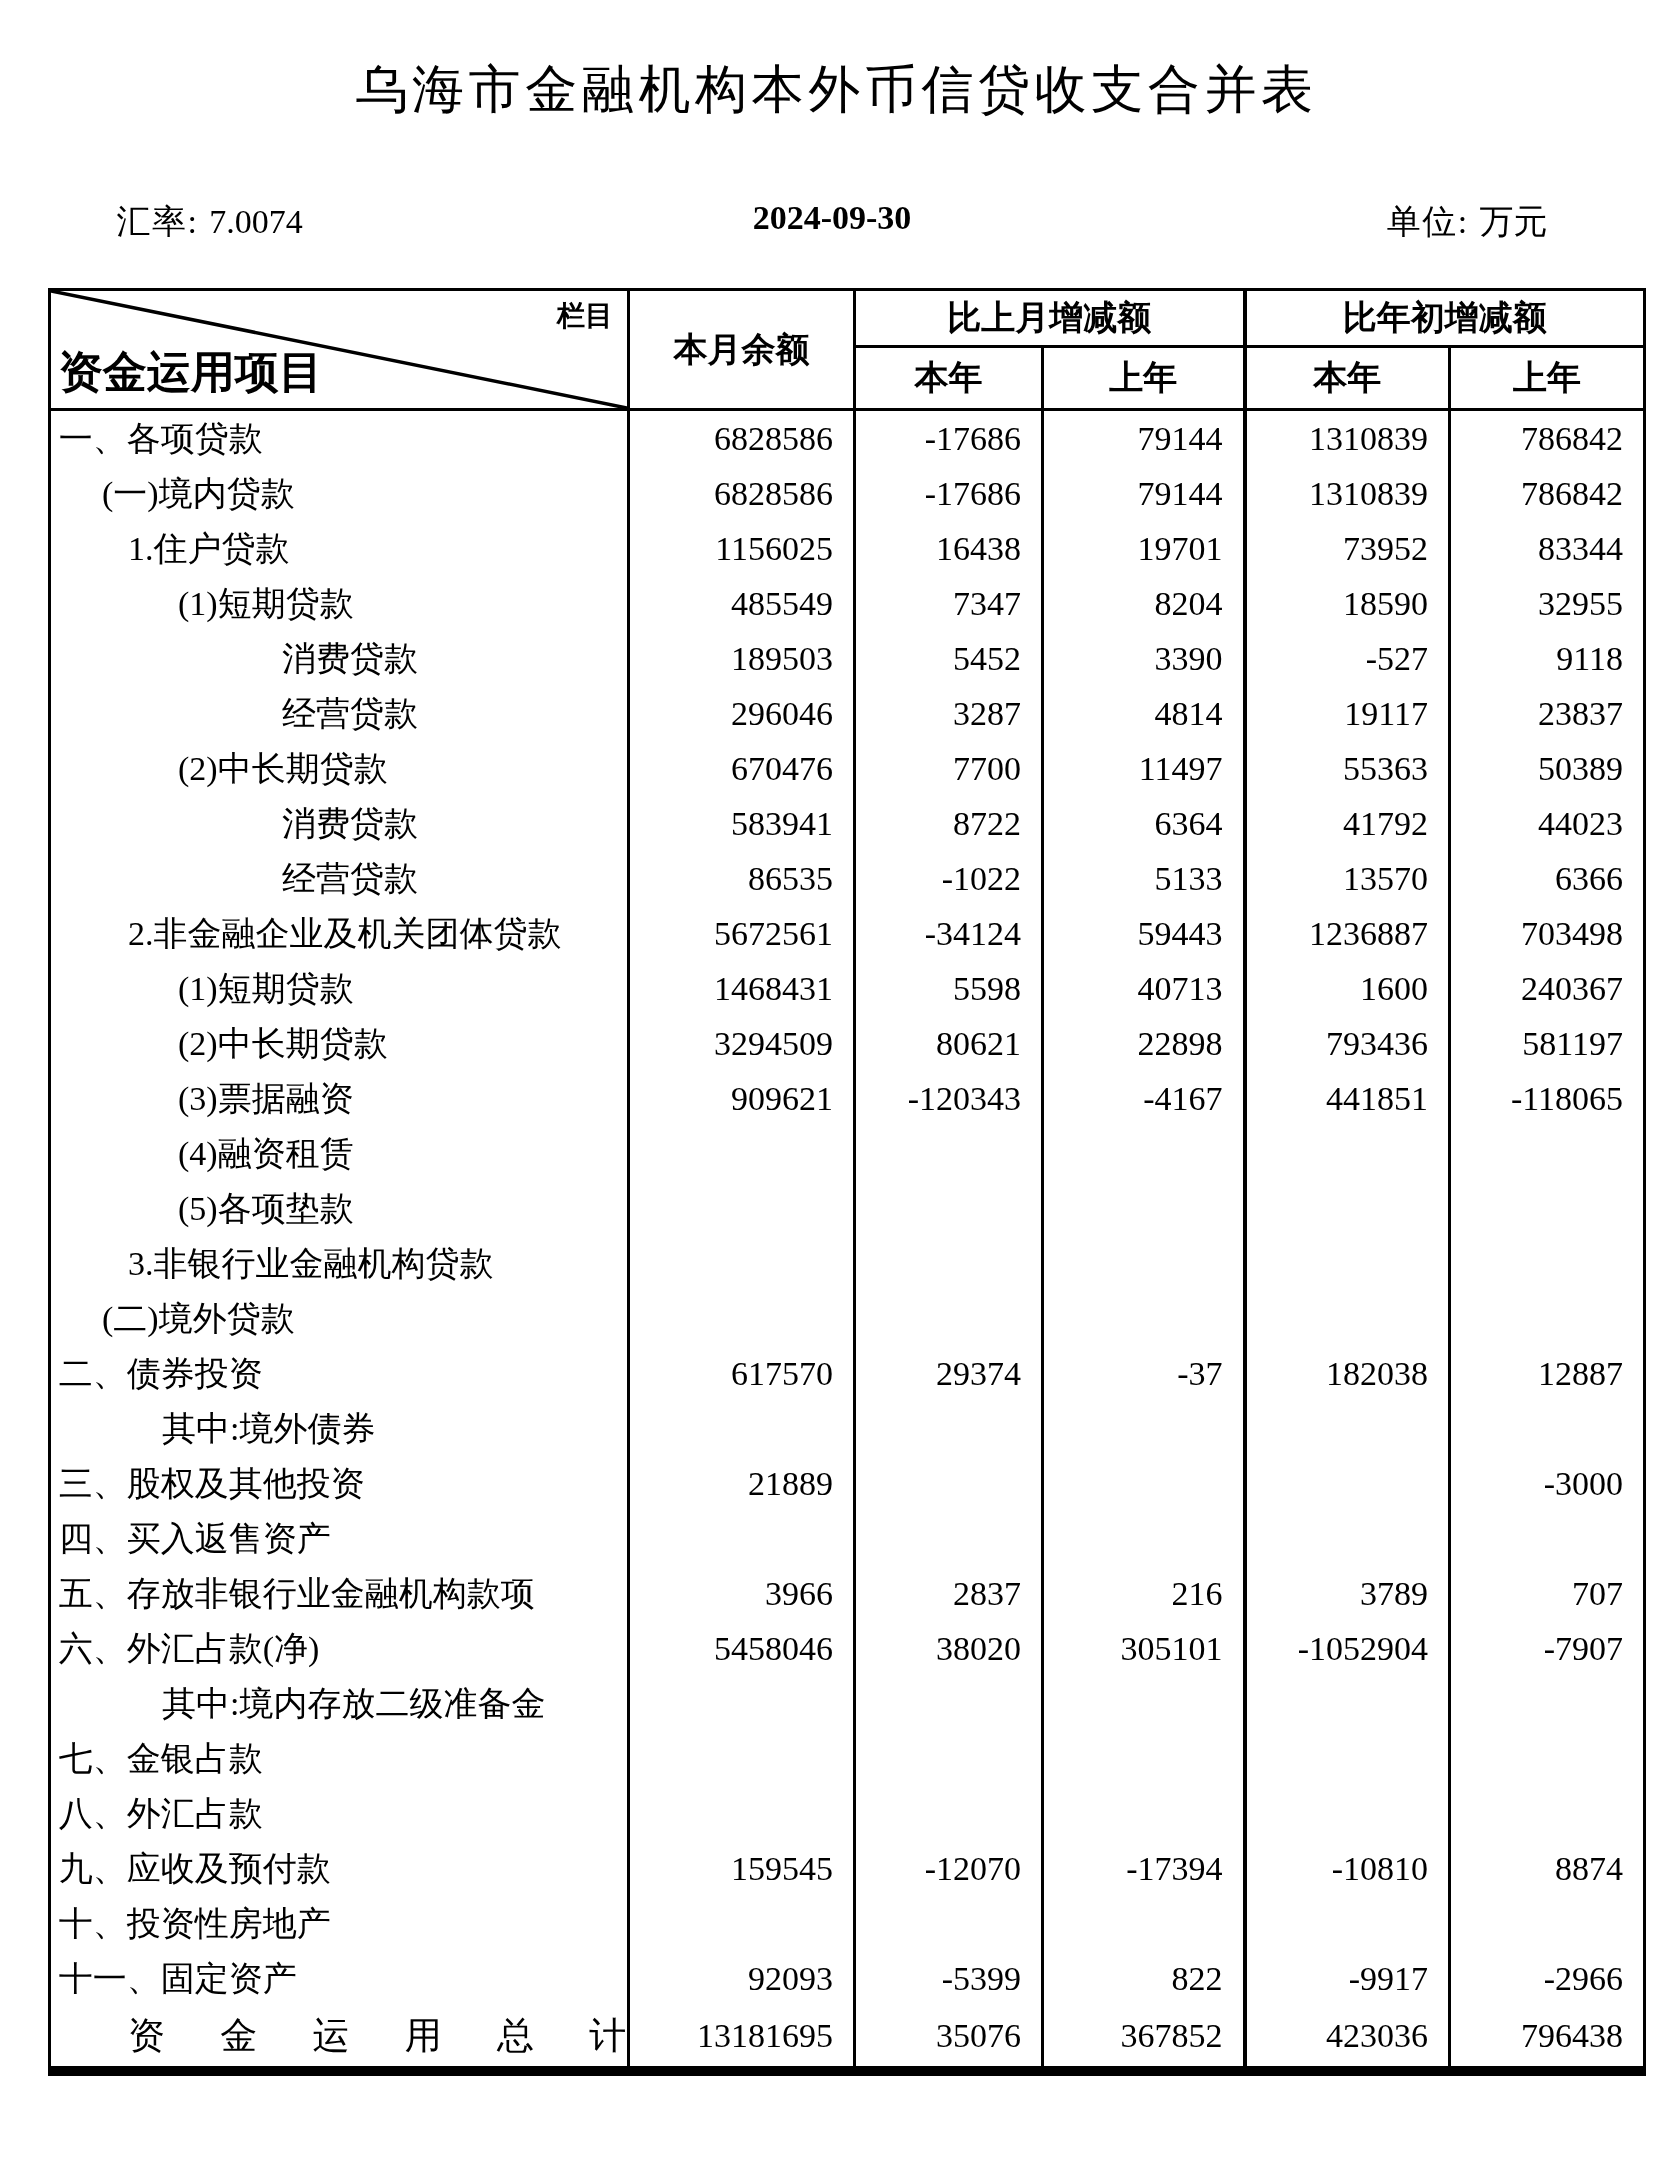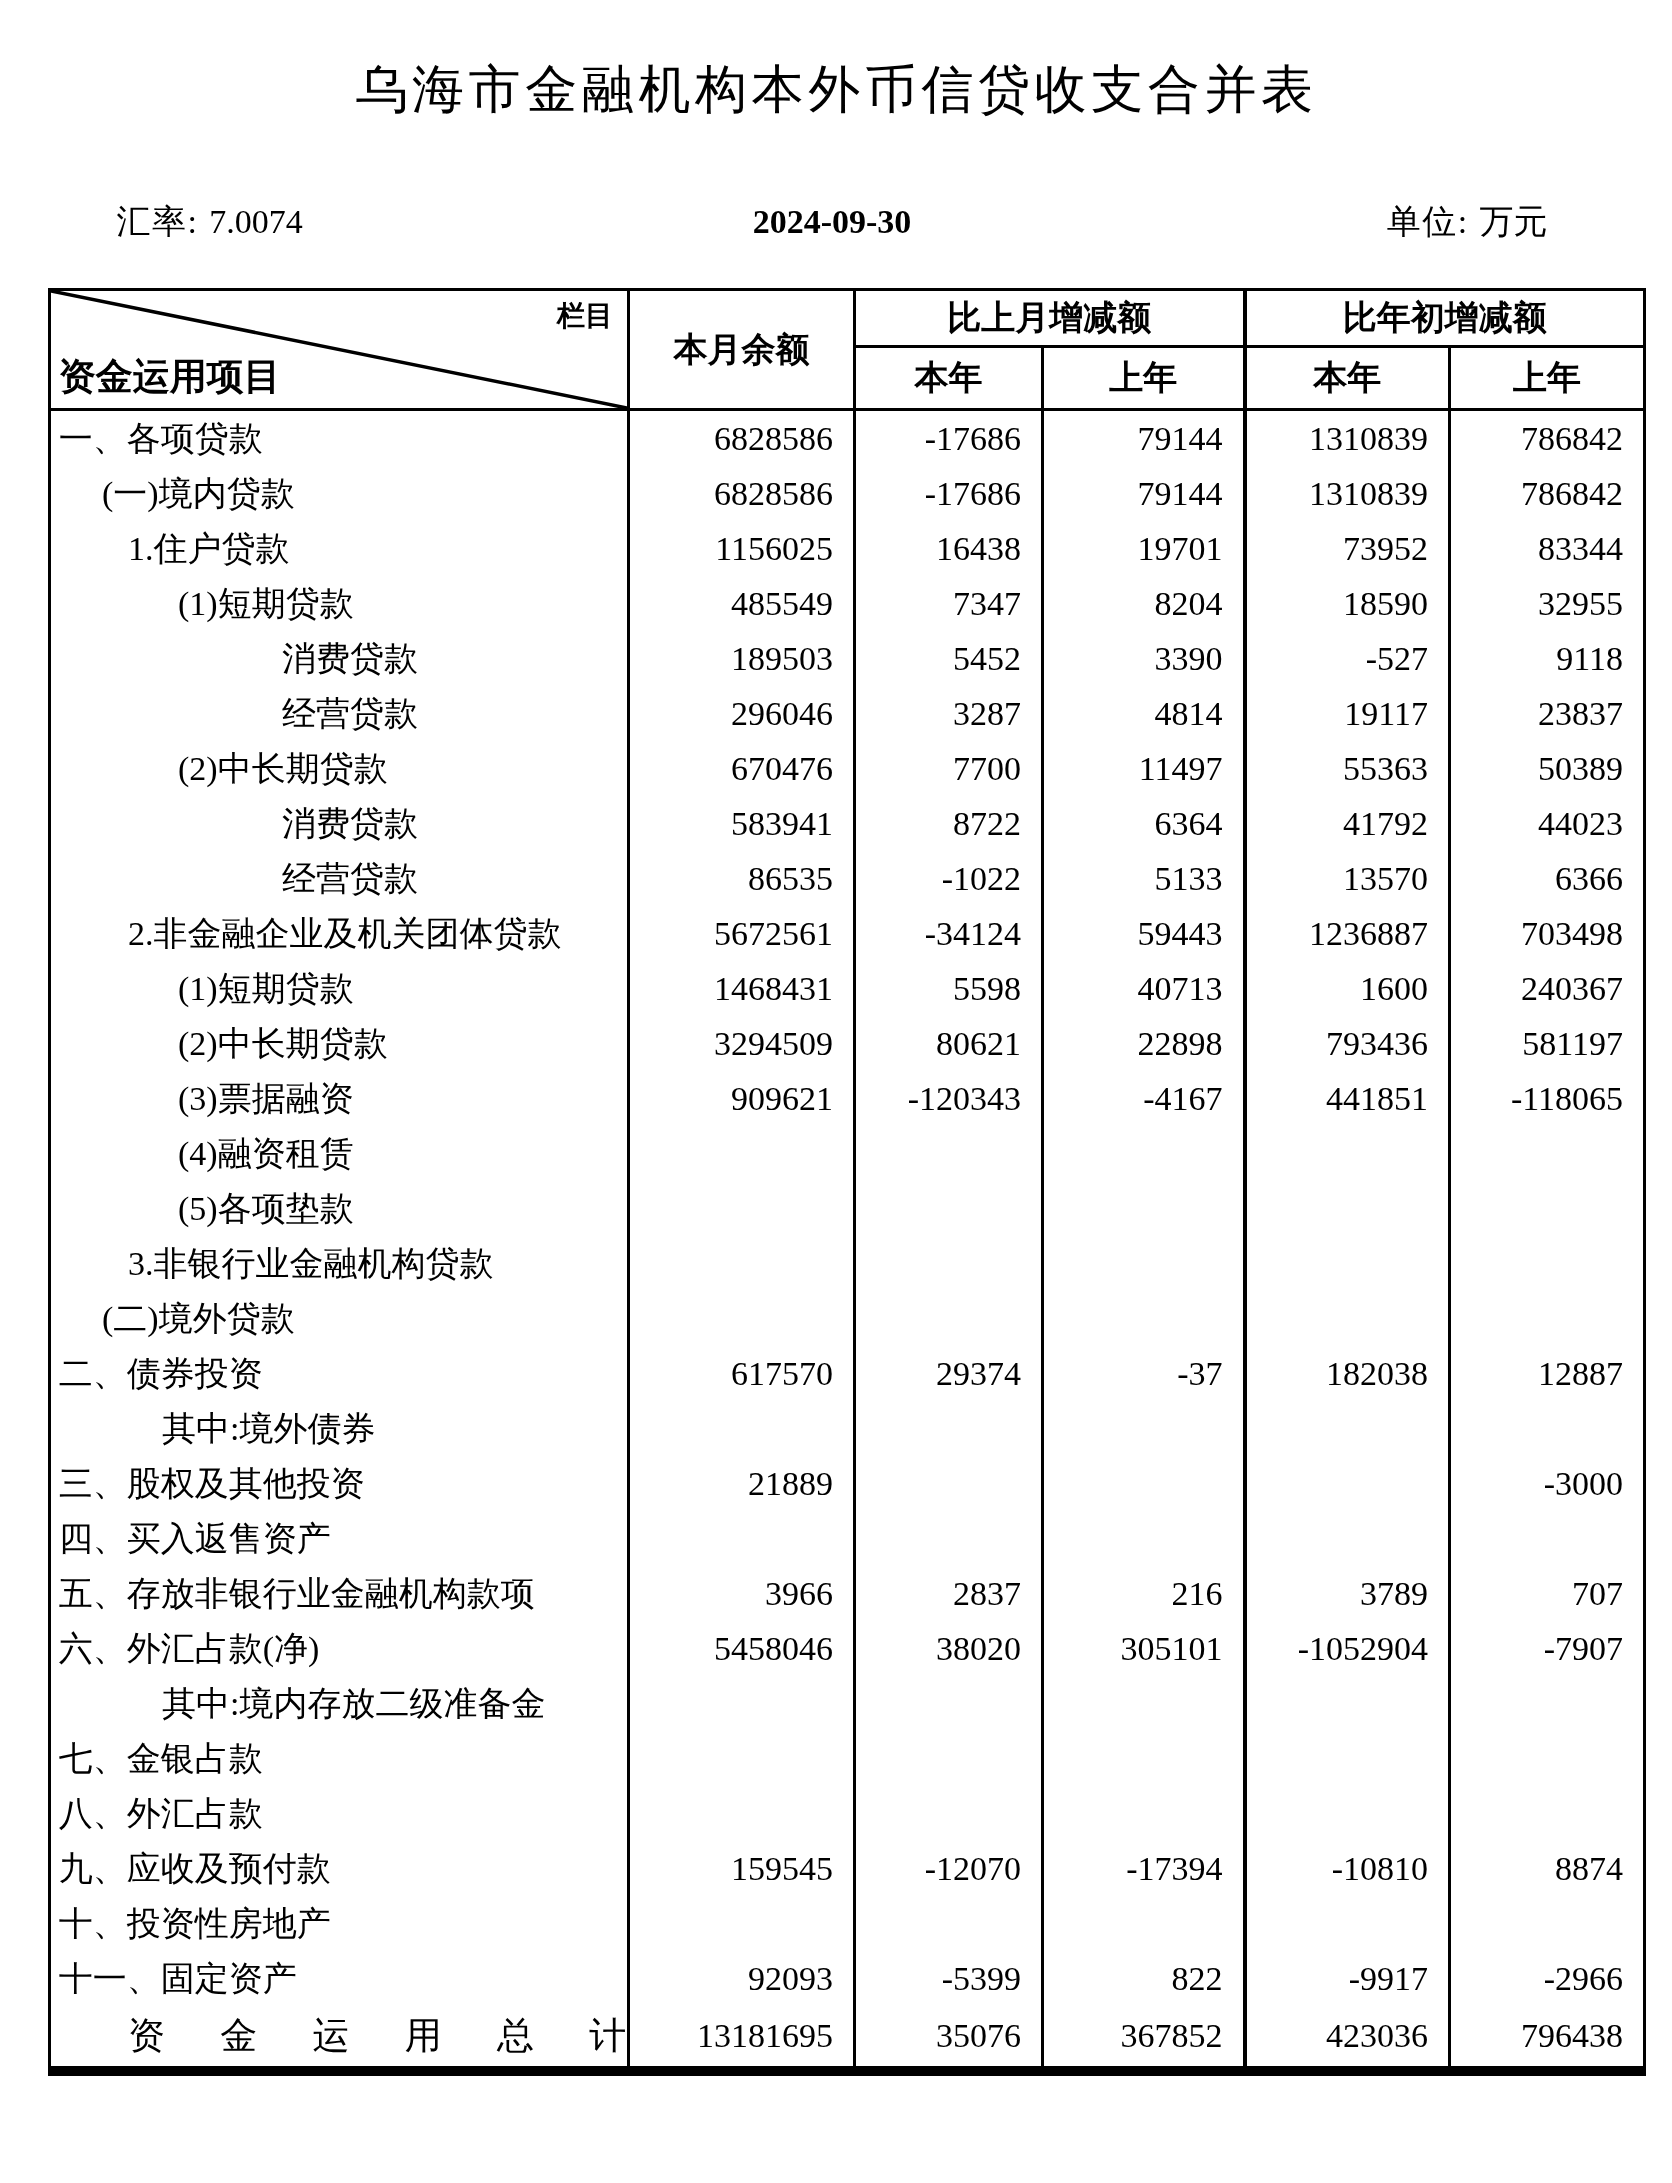--- a/index.html
+++ b/index.html
@@ -22,21 +22,21 @@
     text-align: center;
     font-size: 52px;
     font-weight: normal;
     letter-spacing: 4.6px;
     line-height: 1.1;
   }
   .meta-row {
     width: 1594px;
     margin: 81px auto 0 auto;
     display: flex;
-    align-items: center;
+    align-items: flex-start;
     font-size: 34px;
   }
   .meta-left  { flex: 1; text-align: left;  padding-left: 77px; }
   .meta-center{ flex: 0 0 auto; font-weight: bold; }
   .meta-right { flex: 1; text-align: right; padding-right: 86px; }
   .meta-label { letter-spacing: 1.5px; }
   .meta-value { margin-left: 10.7px; }
 
   table.credit-table {
     width: 1594px;
@@ -89,21 +89,21 @@
   th.corner .corner-top {
     position: absolute;
     top: 6.1px;
     right: 14px;
     font-size: 28px;
   }
   th.corner .corner-bottom {
     position: absolute;
     bottom: 6.1px;
     left: 7.7px;
-    font-size: 37px;
+    font-size: 44px;
   }
 
   tbody td {
     height: 55px;
     border-top: none;
     border-bottom: none;
   }
   td.lbl { text-align: left; }
   td.num { text-align: right; padding-right: 20px; }
 

